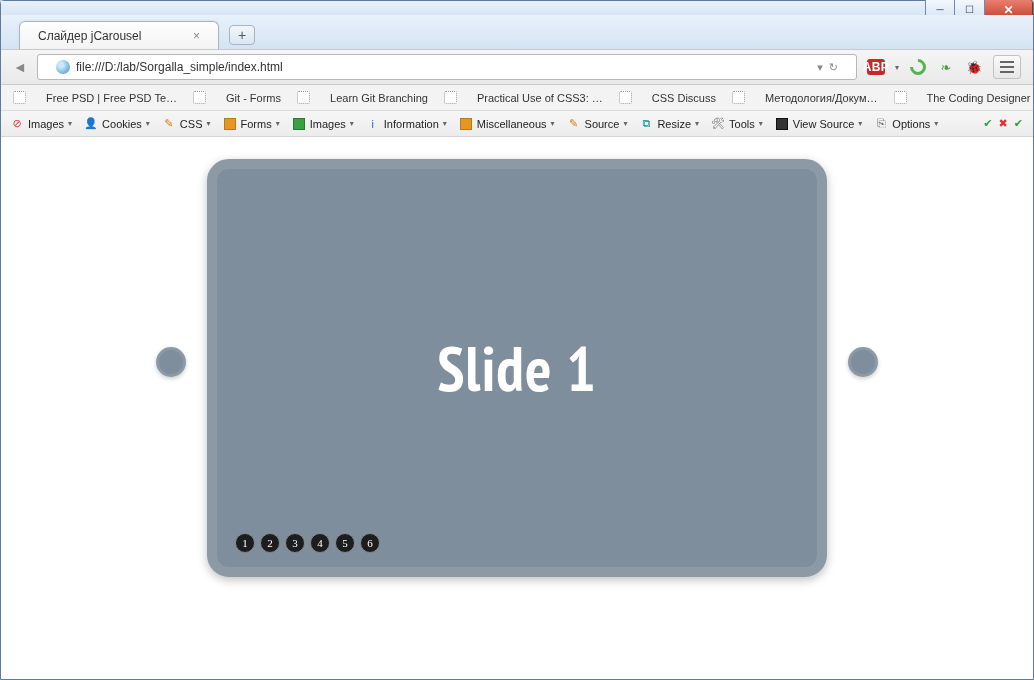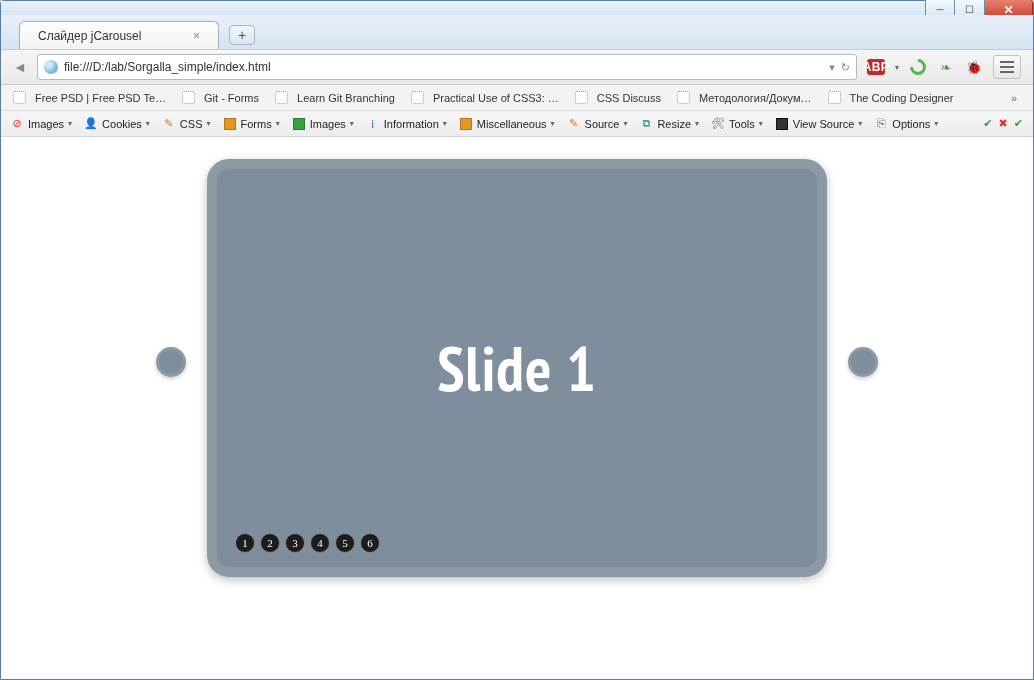--- a/index.html
+++ b/index.html
@@ -16,35 +16,35 @@
 
   
   .tabstrip { height: 34px; background: linear-gradient(#e8f1fb,#d5e3f2); display:flex; align-items:flex-end; padding-left: 18px; position:relative; }
   .tab { height: 28px; min-width: 200px; background: linear-gradient(#fefefe,#f3f3f3); border: 1px solid #a7b4c2; border-bottom:none; border-radius: 6px 6px 0 0; display:flex; align-items:center; padding: 0 18px; font-size: 12px; color:#333; box-shadow: 0 -1px 2px rgba(0,0,0,.05); }
   .tab-close { margin-left:auto; font-size:12px; color:#888; }
   .newtab { width:26px; height:20px; margin-left:10px; margin-bottom:4px; background: linear-gradient(#f2f6fb,#dbe6f2); border:1px solid #a7b4c2; border-radius:4px; display:flex; align-items:center; justify-content:center; font-size:14px; color:#555; }
 
   
   .navbar { height: 36px; background: linear-gradient(#f5f5f5,#e9e9e9); border-top:1px solid #c9c9c9; border-bottom:1px solid #c9c9c9; display:flex; align-items:center; padding:0 6px; gap:4px; }
   .nav-arrow { width:26px; height:26px; border-radius:4px; display:flex; align-items:center; justify-content:center; color:#888; font-size:14px; }
-  .urlbar { flex:1; height:26px; background:#fff; border:1px solid #b7b7b7; border-radius:3px; display:flex; align-items:center; padding:0 6px; font-size:12px; color:#333; }
+  .urlbar { flex:1; height:26px; background:#fff; border:1px solid #b7b7b7; border-radius:3px; display:flex; align-items:center; padding:0 18px; font-size:12px; color:#333; }
   .url-globe { width:14px; height:14px; border-radius:50%; background: radial-gradient(circle at 35% 35%, #c9e7ff 20%, #7fb8e0 60%, #5a94c0); margin-right:6px; flex-shrink:0; }
   .url-refresh { margin-left:auto; display:flex; align-items:center; gap:6px; color:#888; font-size:11px; }
   .right-icons { display:flex; align-items:center; gap:10px; padding:0 6px; }
   .ico { width:18px; height:18px; display:flex; align-items:center; justify-content:center; font-size:13px; }
   .ico-abp { width:18px; height:16px; background:#c62828; border-radius:3px; color:#fff; font-size:12px; font-weight:bold; letter-spacing:.3px; display:flex; align-items:center; justify-content:center; }
   .ico-green-circle { width:16px; height:16px; border:3px solid #55b54d; border-radius:50%; border-left-color:transparent; transform:rotate(45deg); }
   .ico-leaf { color:#4a9b3f; }
   .ico-bug { color:#b98828; }
   .menu-btn { width:28px; height:24px; border:1px solid #c2c2c2; border-radius:3px; background:linear-gradient(#fafafa,#e7e7e7); display:flex; flex-direction:column; align-items:center; justify-content:center; gap:3px; }
   .menu-btn span { display:block; width:14px; height:2px; background:#666; }
 
   
   .bookbar { height: 26px; background:#f3f3f3; border-bottom:1px solid #dcdcdc; display:flex; align-items:center; padding:0 8px; gap:8px; font-size:11px; color:#333; overflow:hidden; }
-  .bm { display:flex; align-items:center; gap:9px; padding:2px 4px; white-space:nowrap; }
+  .bm { display:flex; align-items:center; gap:20px; padding:2px 4px; white-space:nowrap; }
   .bm-ico { width:13px; height:13px; border:1px dotted #999; border-radius:2px; background:#fff; flex-shrink:0; }
   .bm-chevron { margin-left:auto; width:22px; height:18px; display:flex; align-items:center; justify-content:center; color:#666; font-size:11px; }
 
   
   .devbar { height: 26px; background: linear-gradient(#f6f6f6,#ececec); border-bottom:1px solid #d4d4d4; display:flex; align-items:center; padding:0 6px; gap:6px; font-size:11px; color:#222; }
   .dev-item { display:flex; align-items:center; gap:4px; padding:1px 3px; }
   .dev-item .caret { font-size:8px; color:#666; }
   .dev-ico { width:14px; height:14px; display:flex; align-items:center; justify-content:center; font-size:11px; }
   .dev-end { margin-left:auto; display:flex; align-items:center; gap:6px; padding-right:4px; }
 

